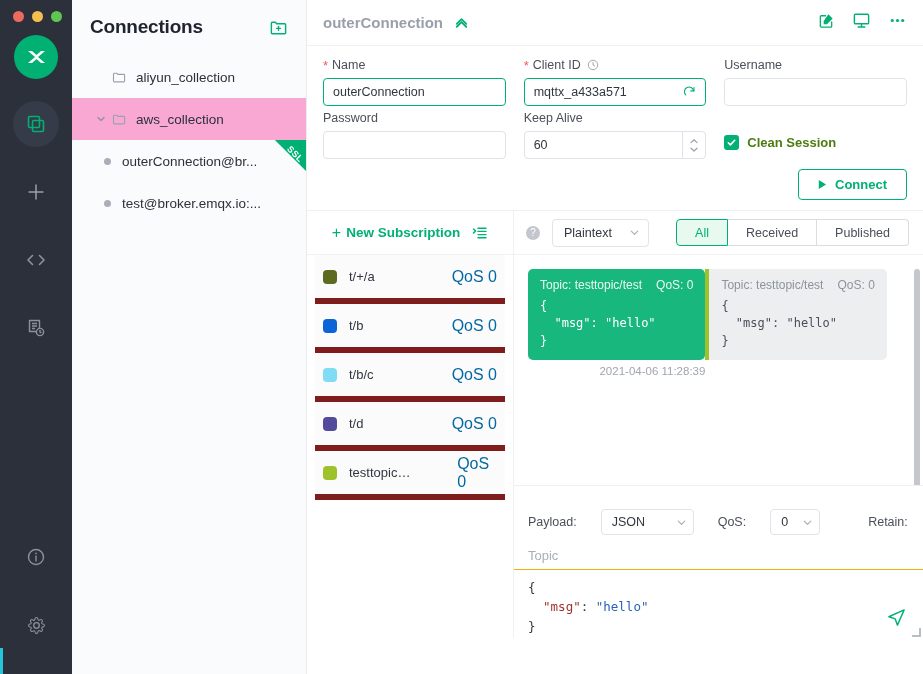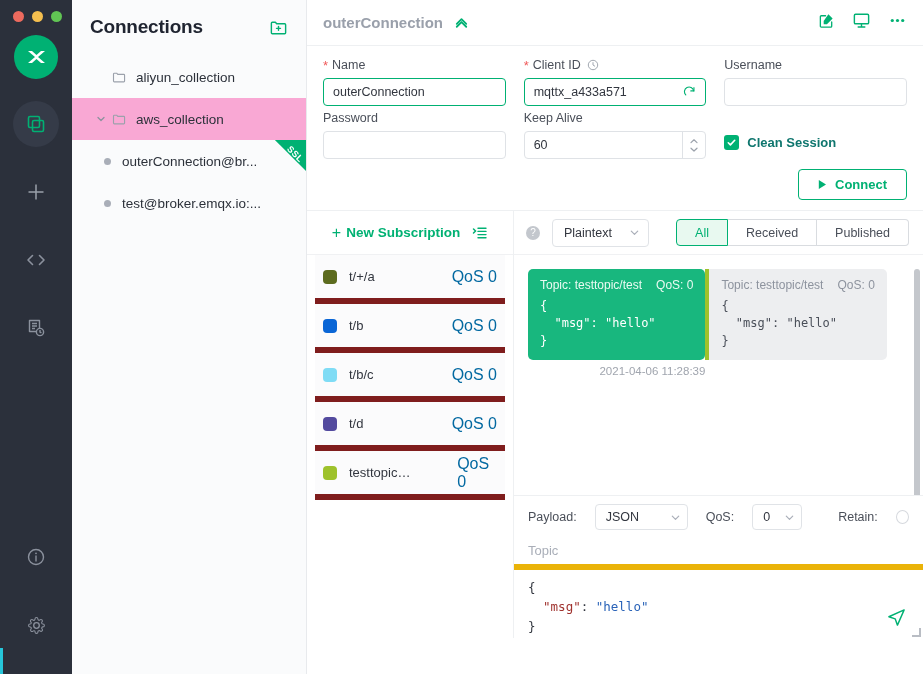--- a/index.html
+++ b/index.html
@@ -162,21 +162,21 @@
     display: flex; flex-direction: column;
     align-items: center; justify-content: center;
     color: #9ba1ab; gap: 1px; margin-right: -8px;
   }
   .clean-sess { display: flex; align-items: center; gap: 8px; margin-top: 24px; }
   .cbox {
     width: 15px; height: 15px; border-radius: 3px;
     background: #00b173; display: flex;
     align-items: center; justify-content: center;
   }
-  .cbox-label { font-size: 13px; color: #0f766e; font-weight: bold; }
+  .cbox-label { font-size: 13px; color: #4d7c0f; font-weight: bold; }
   .connect-row { display: flex; justify-content: flex-end; margin-top: 10px; }
   .connect-btn {
     border: 1px solid #00b173; border-radius: 4px;
     color: #00b173; background: #fff;
     font-size: 13px; font-weight: bold;
     padding: 7px 19px;
     display: flex; align-items: center; gap: 8px;
     font-family: "Liberation Sans", sans-serif;
     cursor: pointer;
   }
@@ -292,43 +292,43 @@
   .scrollbar {
     position: absolute; right: 3px; top: 14px;
     width: 6px; height: 230px; border-radius: 3px;
     background: #c4c7cc;
   }
 
   
   .pub-bar {
     flex: 0 0 auto;
     border-top: 1px solid #eef0f2;
-    padding: 8px 14px 7px 14px;
-    display: flex; align-items: center; gap: 18px;
+    padding: 23px 14px 7px 14px;
+    display: flex; align-items: center; gap: 24px;
   }
   .pub-label { font-size: 12.5px; color: #4a4f59; }
   .pub-sel {
     border: 1px solid #e0e3e7; border-radius: 4px;
     height: 26px; display: flex; align-items: center;
     justify-content: space-between;
     padding: 0 6px 0 10px; font-size: 12.5px; color: #32363f;
     gap: 8px;
   }
   .pub-sel.w1 { min-width: 93px; }
   .pub-sel.w2 { min-width: 50px; }
   .pub-spacer { flex: 1 1 auto; }
   .retain-radio {
     width: 14px; height: 14px; border-radius: 50%;
     border: 1px solid #d6d9de; background: #fff;
   }
 
   .topic-row {
     flex: 0 0 auto; padding: 6px 14px 6px 14px;
     font-size: 13px; color: #a9aeb8;
-    border-bottom: 6px solid #eab308;
+    border-bottom: 1px solid #eab308;
   }
   .editor {
     flex: 0 0 auto; height: 68px;
     padding: 8px 14px 0 14px;
     position: relative;
     font-family: "DejaVu Sans Mono", monospace;
     font-size: 12.5px; line-height: 1.55;
   }
   .ed-line { white-space: pre; color: #32363f; }
   .jkey { color: #a0332f; }

